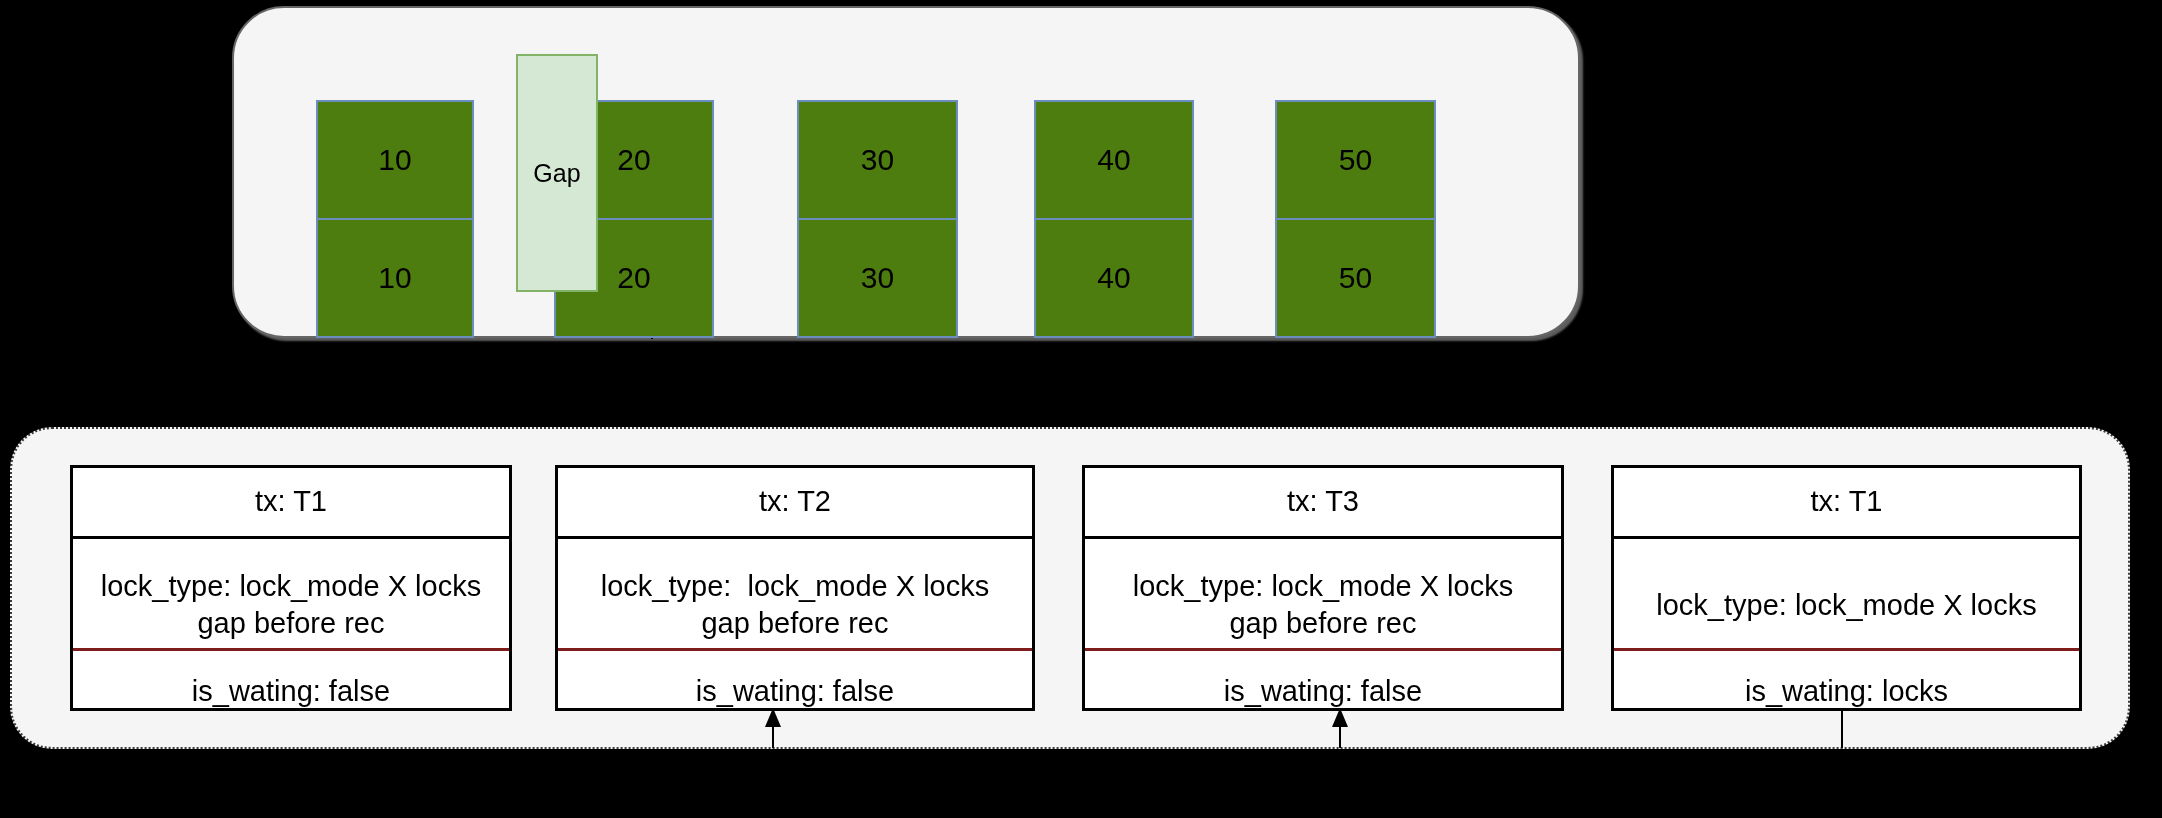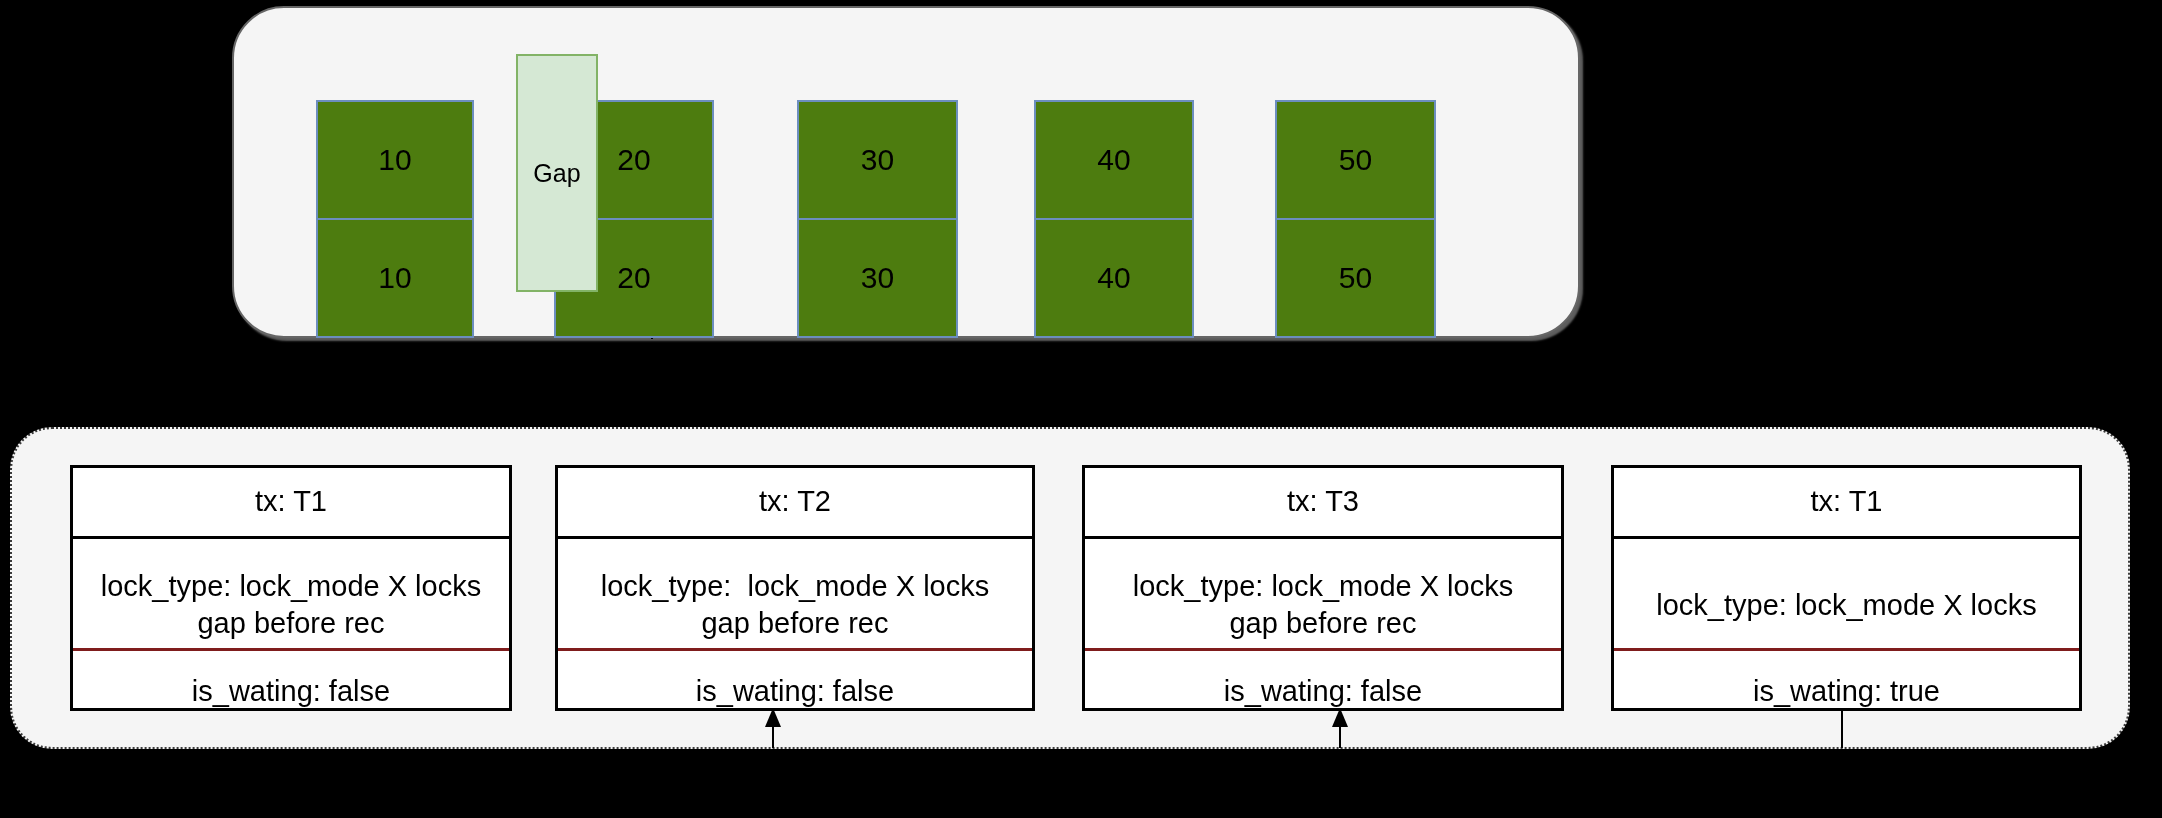--- a/index.html
+++ b/index.html
@@ -196,21 +196,21 @@
     </div>
 
     <div class="lock-box" style="left:1599px; width:471px;">
       <div class="lock-row row-title">
         <span>tx: T1</span>
       </div>
       <div class="lock-row row-type">
         <span>lock_type: lock_mode X locks</span>
       </div>
       <div class="lock-row row-wait">
-        <span>is_wating: true</span>
+        <span>is_wating: locks</span>
       </div>
     </div>
   </div>
 
   <div class="stem" style="left:772px; top:712px; height:36px;"></div>
   <div class="arrowhead-up" style="left:765px; top:708px;"></div>
 
   <div class="stem" style="left:1339px; top:712px; height:36px;"></div>
   <div class="arrowhead-up" style="left:1332px; top:708px;"></div>
 

